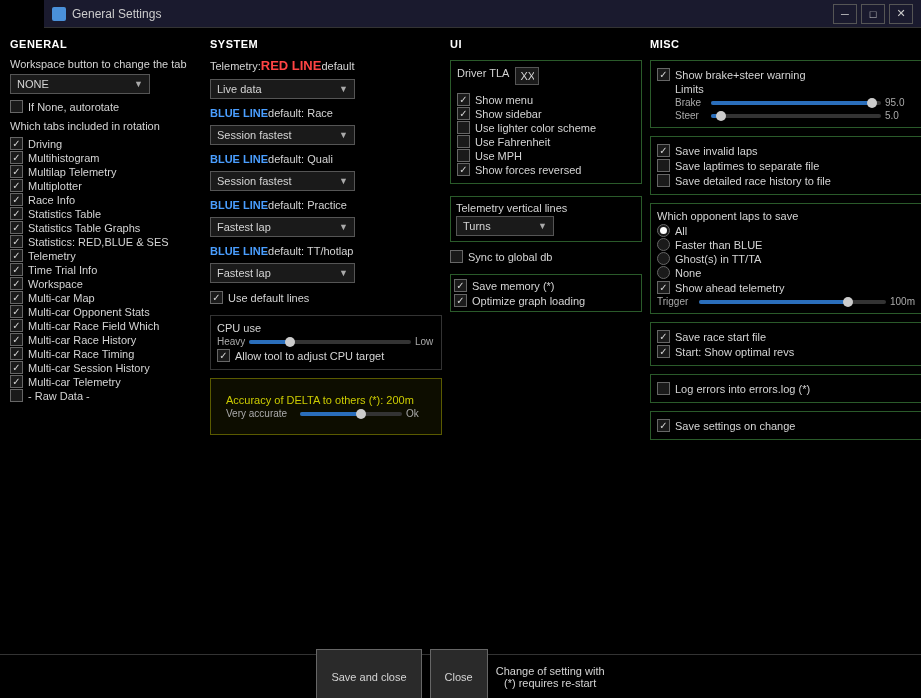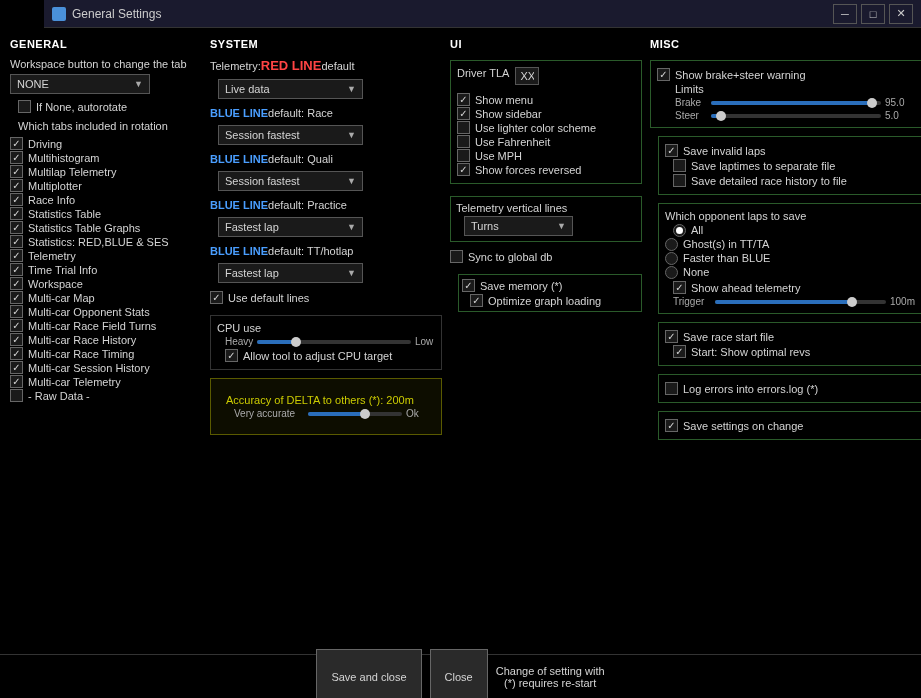--- a/index.html
+++ b/index.html
@@ -112,21 +112,21 @@
     .checkbox.checked::after {
       content: '✓';
       font-size: 10px;
       color: #d4d4d4;
     }
     .checkbox-label { font-size: 11px; color: #d4d4d4; }
 
     
     .radio-row {
       display: flex;
-      align-items: flex-start;
+      align-items: center;
       gap: 5px;
       margin: 1px 0;
     }
     .radio {
       width: 13px;
       height: 13px;
       border: 1px solid #666;
       border-radius: 50%;
       background: #1a1a1a;
       display: flex;
@@ -207,21 +207,21 @@
       background: #2a2a2a;
       border: 1px solid #666;
       color: #d4d4d4;
       font-size: 11px;
       padding: 21px 14px;
       cursor: pointer;
     }
     .bottom-note { font-size: 11px; color: #d4d4d4; text-align: center; }
 
     .row { display: flex; align-items: center; }
-    .mt2 { margin-top: 2px; margin-left: 8px; }
+    .mt2 { margin-top: 2px; }
     .mt4 { margin-top: 4px; }
     .mt6 { margin-top: 6px; }
 
     .col1 { }
     .driver-tla-row {
       display: flex;
       align-items: flex-start;
       gap: 6px;
       margin-bottom: 8px;
     }
@@ -313,21 +313,21 @@
         <div class="checkbox-row">
           <div class="checkbox checked"></div>
           <span class="checkbox-label">Multi-car Map</span>
         </div>
         <div class="checkbox-row">
           <div class="checkbox checked"></div>
           <span class="checkbox-label">Multi-car Opponent Stats</span>
         </div>
         <div class="checkbox-row">
           <div class="checkbox checked"></div>
-          <span class="checkbox-label">Multi-car Race Field Turns</span>
+          <span class="checkbox-label">Multi-car Race Field Which</span>
         </div>
         <div class="checkbox-row">
           <div class="checkbox checked"></div>
           <span class="checkbox-label">Multi-car Race History</span>
         </div>
         <div class="checkbox-row">
           <div class="checkbox checked"></div>
           <span class="checkbox-label">Multi-car Race Timing</span>
         </div>
         <div class="checkbox-row">
@@ -447,21 +447,21 @@
         <div class="checkbox"></div>
         <span class="checkbox-label">Use MPH</span>
       </div>
       <div class="checkbox-row">
         <div class="checkbox checked"></div>
         <span class="checkbox-label">Show forces reversed</span>
       </div>
     </div>
     <div class="telemetry-vert-box">
       <div class="label">Telemetry vertical lines</div>
-      <div class="dropdown mt2" style="width:109px;">
+      <div class="dropdown mt2" style="width:98px;">
         <span>Turns</span>
         <span class="dropdown-arrow">▼</span>
       </div>
     </div>
     <div class="checkbox-row mt4">
       <div class="checkbox"></div>
       <span class="checkbox-label">Sync to global db</span>
     </div>
     <div class="save-box mt2">
       <div class="checkbox-row">
@@ -515,25 +515,25 @@
       </div>
     </div>
     <div class="section-box mt2">
       <div class="label">Which opponent laps to save</div>
       <div class="radio-row mt2">
         <div class="radio checked"></div>
         <span class="checkbox-label">All</span>
       </div>
       <div class="radio-row">
         <div class="radio"></div>
-        <span class="checkbox-label">Ghost(s) in TT/TA</span>
+        <span class="checkbox-label">Faster than BLUE</span>
       </div>
       <div class="radio-row">
         <div class="radio"></div>
-        <span class="checkbox-label">Faster than BLUE</span>
+        <span class="checkbox-label">Ghost(s) in TT/TA</span>
       </div>
       <div class="radio-row">
         <div class="radio"></div>
         <span class="checkbox-label">None</span>
       </div>
       <div class="checkbox-row mt2">
         <div class="checkbox checked"></div>
         <span class="checkbox-label">Show ahead telemetry</span>
       </div>
       <div class="slider-container mt2">

